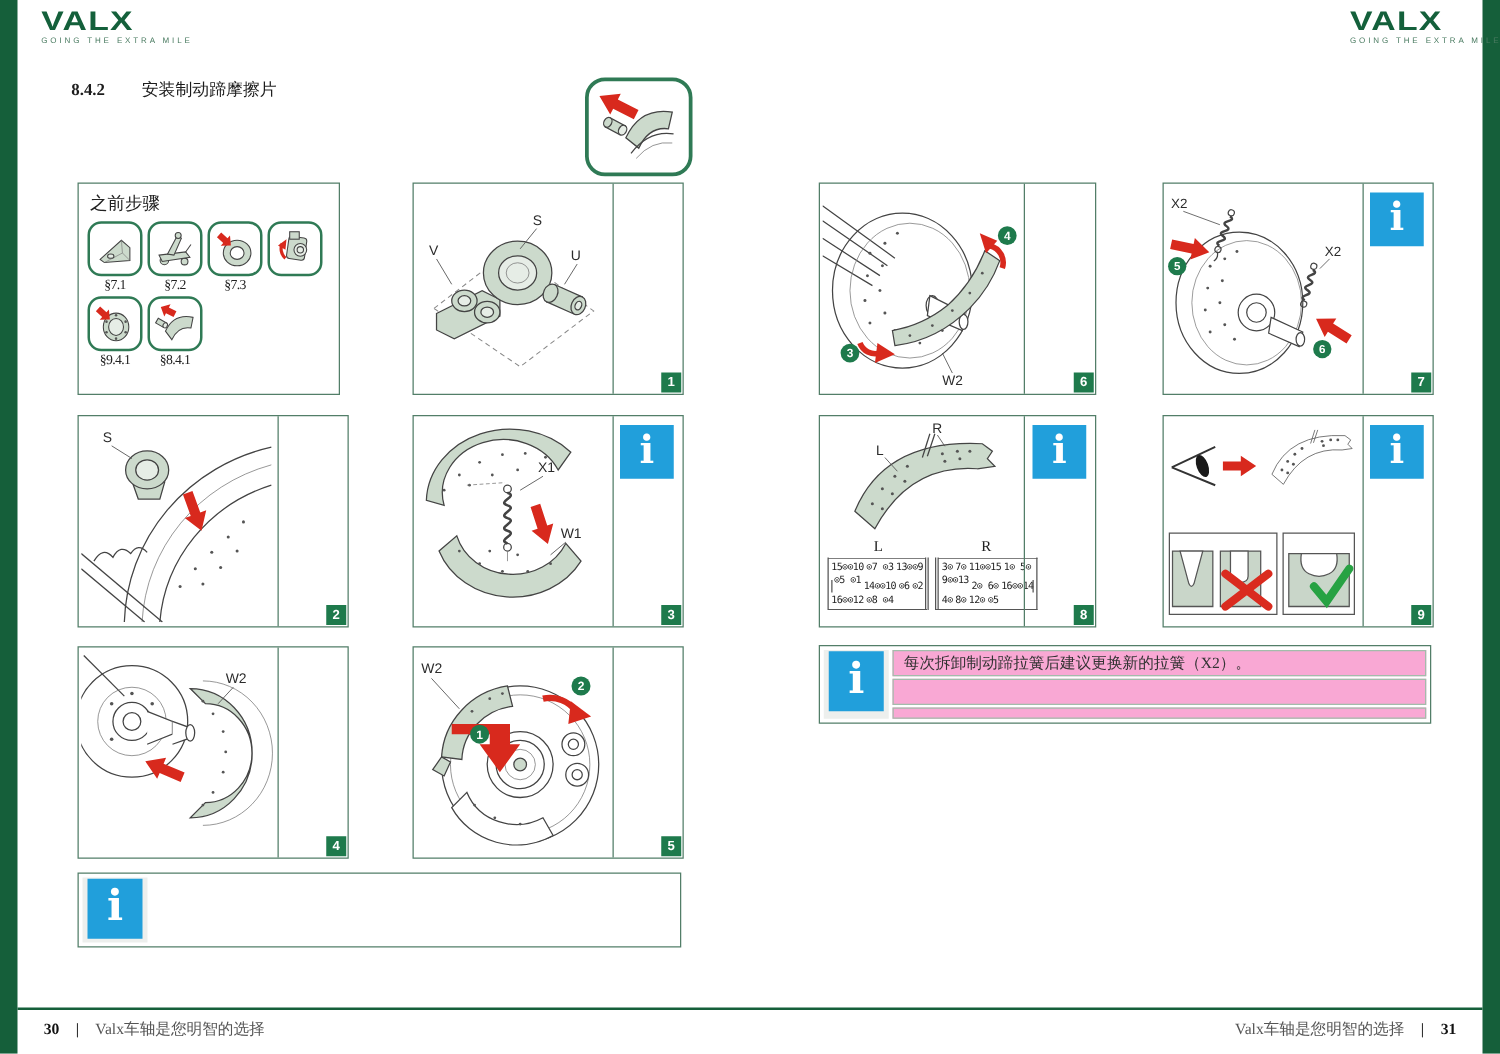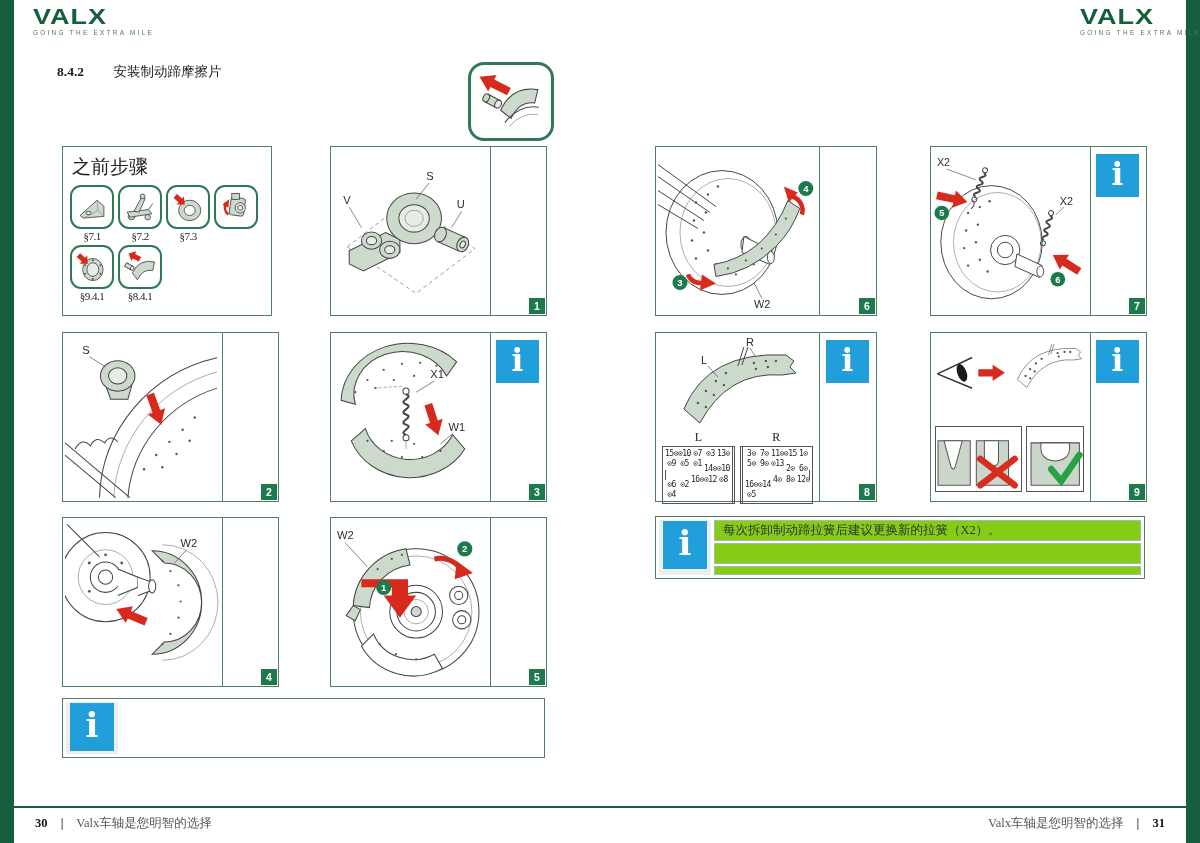--- a/index.html
+++ b/index.html
@@ -17,21 +17,21 @@
 
   .heading{position:absolute;left:57px;top:63px;font-family:"Liberation Serif","DejaVu Serif",serif;
            font-size:13.5px;color:#1c1c1c}
   .heading .num{font-weight:bold;margin-right:26px}
 
   .top-icon{position:absolute;left:468px;top:62px;width:80px;height:73px;border:3px solid #2f7a55;
             border-radius:16px;display:flex;align-items:center;justify-content:center;background:#fff}
 
   
   .prev{position:absolute;left:62px;top:146px;width:208px;height:168px;border:1px solid #527e68;background:#fff}
-  .prev-title{font-family:Liberation Sans, sans-serif;font-size:19px;margin:7px 0 5px 9px}
+  .prev-title{font-family:Liberation Sans, sans-serif;font-size:14px;margin:7px 0 5px 9px}
   .prev-grid{display:flex;flex-wrap:wrap;gap:2px;padding:0 6px}
   .prev-item{width:46px;text-align:center}
   .prev-ico{width:40px;height:40px;border:2.5px solid #2f7a55;border-radius:11px;margin:0 auto;
             display:flex;align-items:center;justify-content:center;background:#fff}
   .prev-ref{font-family:"Liberation Serif","DejaVu Serif",serif;font-size:11px;margin-top:1px;height:13px;letter-spacing:-0.5px}
 
   
   .panel{position:absolute;border:1px solid #527e68;background:#fff}
   .pdiv{position:absolute;top:0;bottom:0;left:74%;width:1px;background:#527e68}
   .canvas{position:absolute;left:2px;top:2px;width:calc(74% - 5px);height:calc(100% - 5px)}
@@ -40,21 +40,21 @@
   .p-info{position:absolute;top:7px;right:7px;width:43px;height:43px;background:#219fdb;
           display:flex;align-items:center;justify-content:center}
   .p-info span{color:#fff;font-family:"DejaVu Serif","Liberation Serif",serif;font-weight:bold;
                font-size:31px;line-height:1;margin-top:-3px}
 
   
   .p8-top{position:absolute;left:2px;top:2px;width:calc(74% - 5px);height:92px}
   .tables{position:absolute;left:6px;top:97px;width:calc(74% - 12px);display:flex;gap:5px}
   .rt-wrap{flex:1}
   .rt-title{text-align:center;font-family:"Liberation Serif","DejaVu Serif",serif;font-size:12px;margin-bottom:1px}
-  .rt{position:relative;border:1px solid #555;padding:2px 2px;display:grid;grid-template-columns:repeat(5,1fr);
+  .rt{position:relative;border:1px solid #555;padding:2px 2px;display:grid;grid-template-columns:repeat(6,1fr);
       font-family:"DejaVu Sans Mono","Liberation Mono",monospace;font-size:8px;line-height:1.3;
       color:#222;text-align:center;letter-spacing:-0.5px}
   .rt.lft{border-right:3px double #555}
   .rt.rgt{border-left:3px double #555}
   .rt span:nth-child(n+9):nth-child(-n+12){margin-top:5px}
   .rt.lft::after{content:"";position:absolute;left:1.5px;top:42%;width:1px;height:10px;background:#555}
   .rt.rgt::after{content:"";position:absolute;right:1.5px;top:42%;width:1px;height:10px;background:#555}
 
   
   .p9-top{position:absolute;left:2px;top:2px;width:calc(74% - 5px);height:88px}
@@ -65,21 +65,21 @@
   
   .note{position:absolute;border:1px solid #527e68;background:#fff;display:flex;padding:3px;box-sizing:border-box}
   .note.left{left:62px;top:698px;width:483px;height:60px}
   .note.right{left:655px;top:516px;width:490px;height:63px}
   .note-icon-cell{width:52px;background:#edefed;display:flex;justify-content:center;align-items:flex-start;
                   padding-top:1px;margin-right:3px}
   .note-icon{width:44px;height:48px;background:#219fdb;display:flex;align-items:center;justify-content:center}
   .note-icon span{color:#fff;font-family:"DejaVu Serif","Liberation Serif",serif;font-weight:bold;
                   font-size:34px;line-height:1;margin-top:-4px}
   .note-rows{flex:1;display:flex;flex-direction:column;gap:2px}
-  .note-row{background:#84cc16;border:1px solid #a3bcab;font-family:"Liberation Serif","DejaVu Serif",serif;
+  .note-row{background:#f9a8d4;border:1px solid #a3bcab;font-family:"Liberation Serif","DejaVu Serif",serif;
             font-size:12.5px;color:#333;padding:0 8px;display:flex;align-items:center}
   .note.right .note-row:nth-child(1){flex:1.5}.note.right .note-row:nth-child(2){flex:1.5}
   .note.right .note-row:nth-child(3){flex:0.55}.note.right .note-row:nth-child(4){flex:0.9}
   .note.left .note-row:nth-child(1){flex:1.5}.note.left .note-row:nth-child(2){flex:0.7}
   .note.left .note-row:nth-child(3){flex:1.1}.note.left .note-row:nth-child(4){flex:0.7}
 
   
   .footer-line{position:absolute;left:14px;right:14px;top:806px;height:2px;background:#155f3a}
   .footer{position:absolute;top:815px;font-family:"Liberation Serif","DejaVu Serif",serif;
           font-size:12.5px;color:#555}

